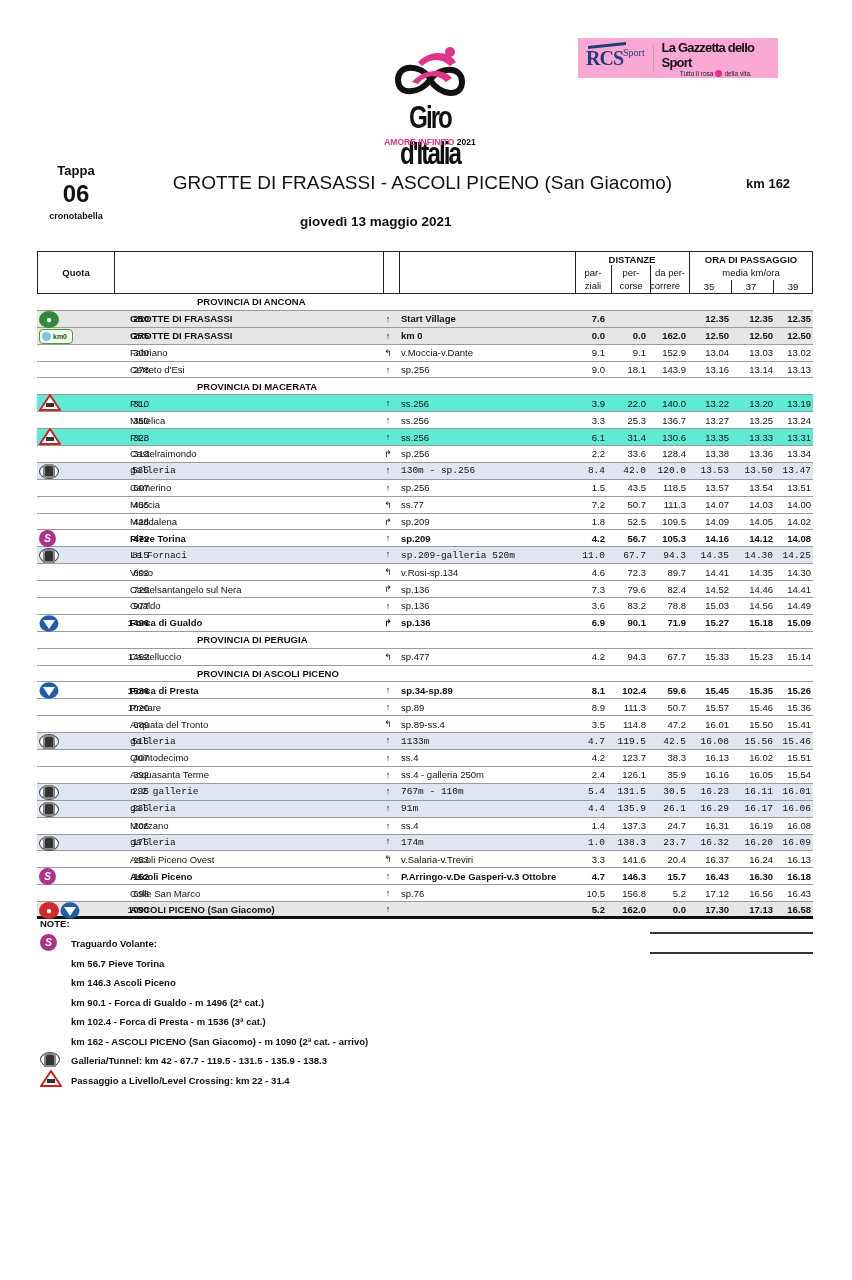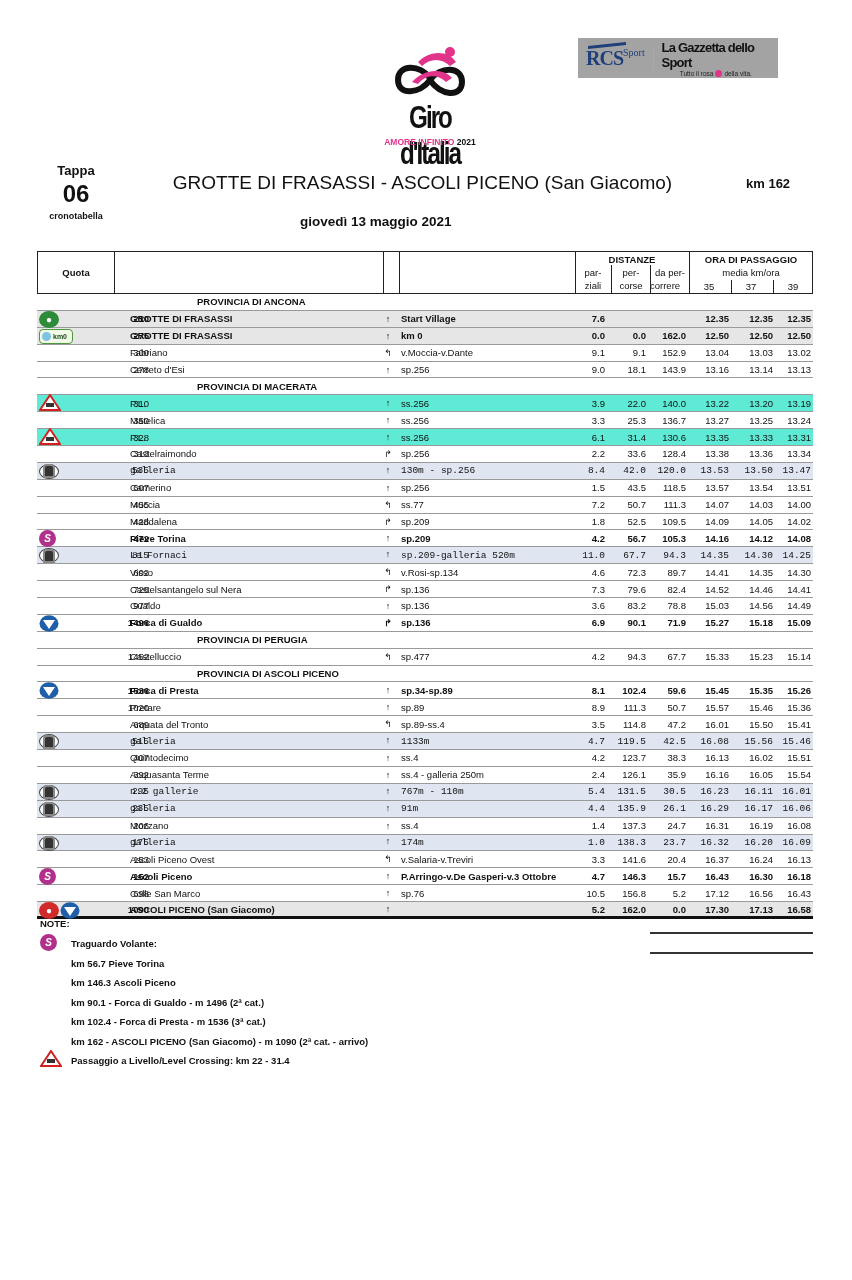--- a/index.html
+++ b/index.html
@@ -1,19 +1,19 @@
 <!DOCTYPE html>
 <html><head>
 <meta charset="utf-8">
 <style>
   * { box-sizing: border-box; margin: 0; padding: 0; }
   html, body { width: 852px; height: 1280px; background: #fff; }
   body { position: relative; font-family: "Liberation Sans", sans-serif; color: #111; overflow: hidden; }
 
-  .sponsor { position: absolute; left: 578px; top: 38px; width: 200px; height: 40px; background: #a3a3a3; display: flex; align-items: center; padding: 0 8px; }
+  .sponsor { position: absolute; left: 578px; top: 38px; width: 200px; height: 40px; background: #f9a8d4; display: flex; align-items: center; padding: 0 8px; }
   .rcs { font-family: "Liberation Serif", serif; font-weight: bold; color: #1f3f7a; font-size: 20px; letter-spacing: -1px; position: relative; }
   .rcs small { font-size: 10px; font-weight: normal; letter-spacing: 0; vertical-align: top; }
   .rcs::before { content: ""; position: absolute; left: 2px; top: -3px; width: 38px; height: 3px; background: #1f3f7a; transform: skewY(-6deg); }
   .sponsor .sep { width: 1px; height: 26px; background: #aaa; margin: 0 8px; }
   .gaz { display: flex; flex-direction: column; align-items: center; }
   .gaz .t1 { font-family: "Liberation Sans Narrow", "Liberation Sans", sans-serif; font-weight: bold; font-size: 13px; letter-spacing: -0.8px; color: #111; }
   .gaz .t2 { font-size: 6.5px; color: #222; display: flex; align-items: center; gap: 2px; }
   .gaz .t2 .dot { width: 7px; height: 7px; border-radius: 50%; background: #e0338a; display: inline-block; }
 
   .logo { position: absolute; left: 365px; top: 44px; width: 130px; height: 108px; }
@@ -654,20 +654,24 @@
       </div>
       <div class="note">
         <span class="ico"></span>
         <span class="tx">km 102.4 - Forca di Presta - m 1536  (3ª cat.)</span>
       </div>
       <div class="note">
         <span class="ico"></span>
         <span class="tx">km 162 - ASCOLI PICENO (San Giacomo) - m 1090  (2ª cat. - arrivo)</span>
       </div>
       <div class="note">
+        <span class="ico"><span class="ic ic-tunnel"></span></span>
+        <span class="tx">Galleria/Tunnel:  km 42 - 67.7 - 119.5 - 131.5 - 135.9 - 138.3</span>
+      </div>
+      <div class="note">
         <span class="ico"><svg class="ic-pl" viewBox="0 0 22 17">
             <path d="M11 1 L21 16 L1 16 Z" fill="#fff" stroke="#d02020" stroke-width="2"></path>
             <rect x="7" y="9" width="8" height="4" fill="#333"></rect>
           </svg></span>
         <span class="tx">Passaggio a Livello/Level Crossing: km 22 - 31.4</span>
       </div>
     </div>
 </div>
 <div class="sig1"></div>
 <div class="sig2"></div>

